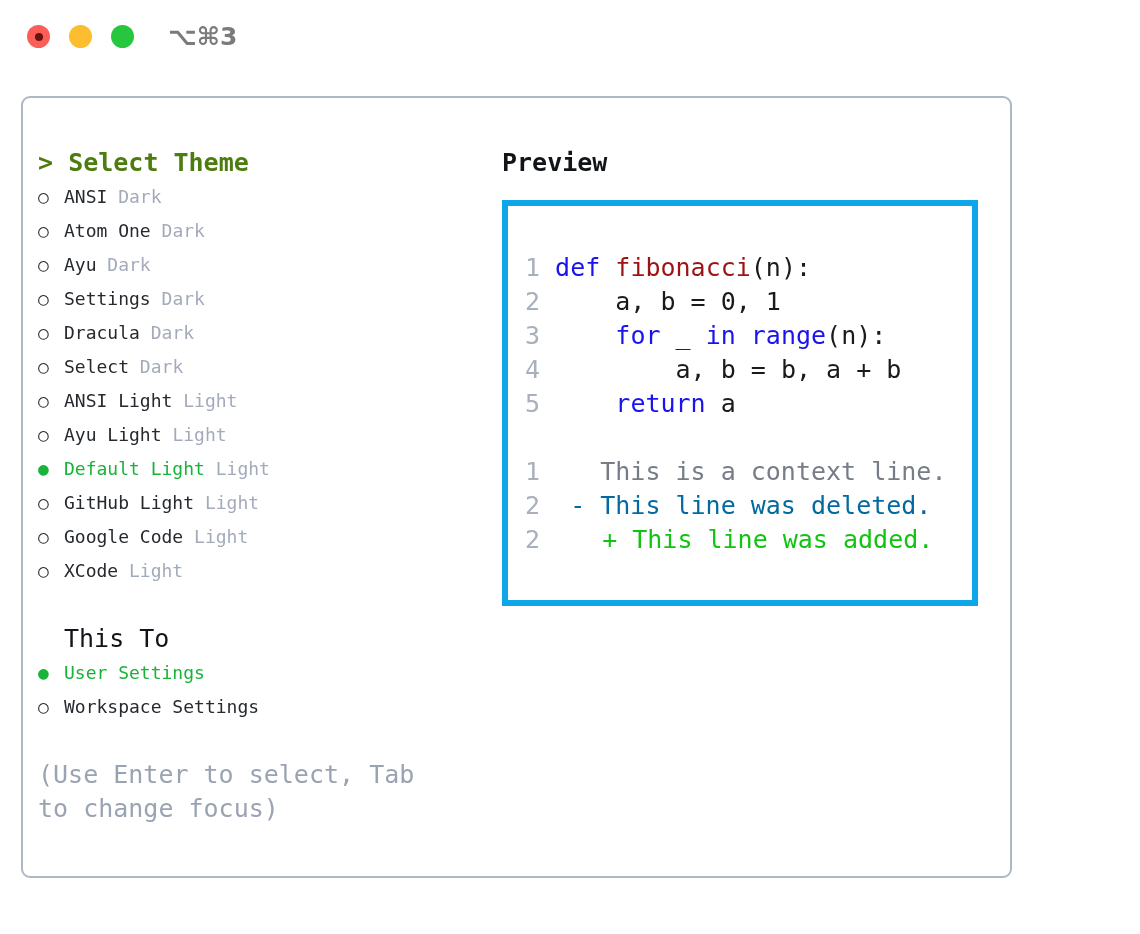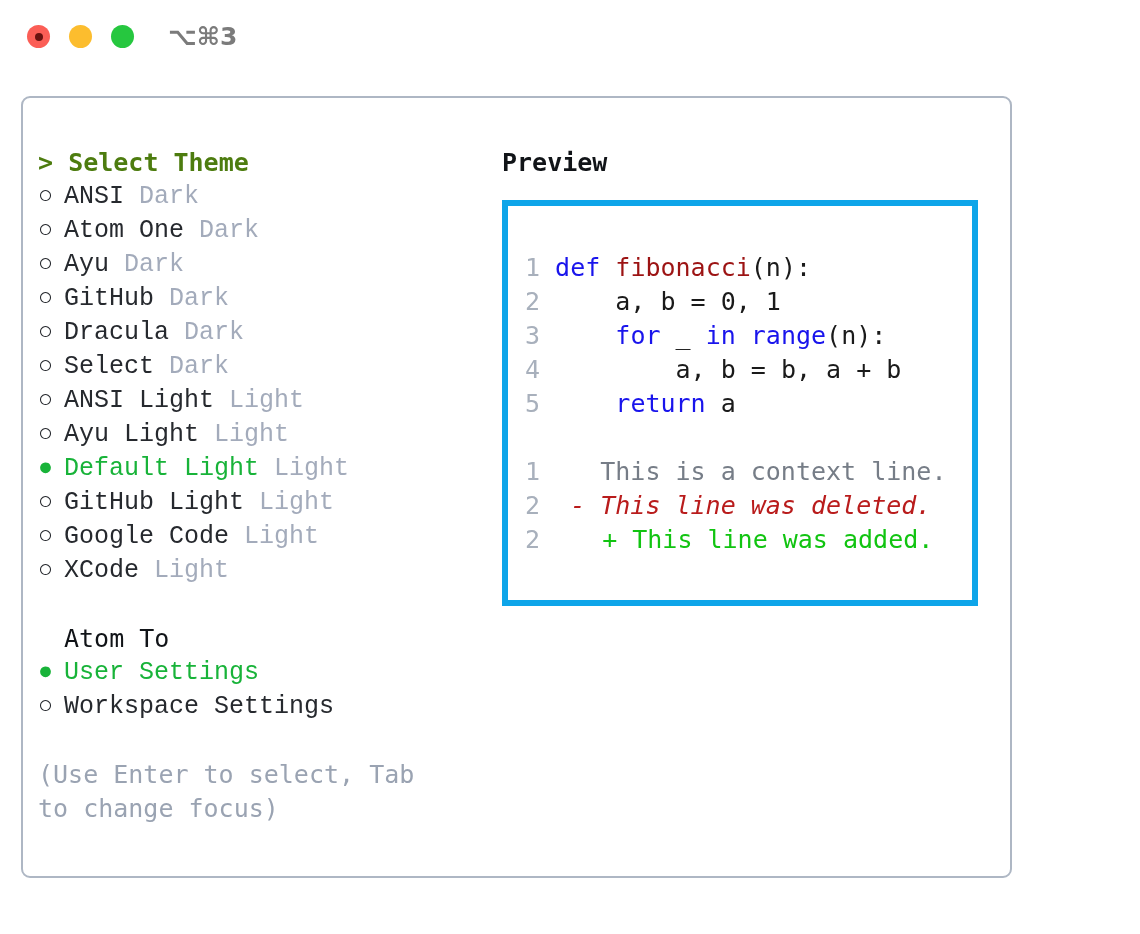--- a/index.html
+++ b/index.html
@@ -99,25 +99,24 @@
   .section-title {
     font-size: 25px;
     font-weight: bold;
     color: #4d7c0f;
     line-height: 34px;
     white-space: pre;
   }
 
   .opt-row {
     display: block;
-    font-size: 25px;
+    font-size: 18px;
     line-height: 34px;
     color: #26292e;
     white-space: pre;
-    font-family: Liberation Mono, monospace;
   }
   .bullet {
     display: inline-block;
     width: 26px;
     color: #26292e;
   }
   .bullet-on { color: #18b339; }
   .opt-name { color: #26292e; }
   .opt-name-sel { color: #18b339; }
   .opt-suffix { color: #a3abbb; }
@@ -172,21 +171,21 @@
     line-height: 34px;
     white-space: pre;
   }
   .ln {
     color: #a8b0bc;
   }
   .kw  { color: #1914ec; }
   .fn  { color: #9c1313; }
   .pl  { color: #1a1a1a; }
   .ctx { color: #767d87; }
-  .del { color: #b91c1c; font-style: italic; }
+  .del { color: #0369a1; }
   .add { color: #11c411; margin-left: 32px; }
   .blank-line { display: block; height: 34px; }
 </style>
 </head>
 <body>
 
 <div class="window">
 
   <div class="titlebar">
     <div class="dots">
@@ -201,34 +200,34 @@
     <div class="columns">
 
       <div class="left-col">
 
         <div class="section-title"><span>&gt;</span> <span>Select Theme</span></div>
 
         <div id="theme-list">
             <div class="opt-row"><span class="bullet">○</span><span class="opt-name">ANSI</span><span class="opt-suffix"> Dark</span></div>
             <div class="opt-row"><span class="bullet">○</span><span class="opt-name">Atom One</span><span class="opt-suffix"> Dark</span></div>
             <div class="opt-row"><span class="bullet">○</span><span class="opt-name">Ayu</span><span class="opt-suffix"> Dark</span></div>
-            <div class="opt-row"><span class="bullet">○</span><span class="opt-name">GitHub</span><span class="opt-suffix"> Dark</span></div>
+            <div class="opt-row"><span class="bullet">○</span><span class="opt-name">Settings</span><span class="opt-suffix"> Dark</span></div>
             <div class="opt-row"><span class="bullet">○</span><span class="opt-name">Dracula</span><span class="opt-suffix"> Dark</span></div>
             <div class="opt-row"><span class="bullet">○</span><span class="opt-name">Select</span><span class="opt-suffix"> Dark</span></div>
             <div class="opt-row"><span class="bullet">○</span><span class="opt-name">ANSI Light</span><span class="opt-suffix"> Light</span></div>
             <div class="opt-row"><span class="bullet">○</span><span class="opt-name">Ayu Light</span><span class="opt-suffix"> Light</span></div>
             <div class="opt-row"><span class="bullet bullet-on">●</span><span class="opt-name-sel">Default Light</span><span class="opt-suffix"> Light</span></div>
             <div class="opt-row"><span class="bullet">○</span><span class="opt-name">GitHub Light</span><span class="opt-suffix"> Light</span></div>
             <div class="opt-row"><span class="bullet">○</span><span class="opt-name">Google Code</span><span class="opt-suffix"> Light</span></div>
             <div class="opt-row"><span class="bullet">○</span><span class="opt-name">XCode</span><span class="opt-suffix"> Light</span></div>
           </div>
 
         <div class="spacer-lg"></div>
 
-        <div class="group-header">Atom To</div>
+        <div class="group-header">This To</div>
 
         <div id="apply-list">
             <div class="opt-row"><span class="bullet bullet-on">●</span><span class="opt-name-sel">User Settings</span></div>
             <div class="opt-row"><span class="bullet">○</span><span class="opt-name">Workspace Settings</span></div>
           </div>
 
         <div class="spacer-md"></div>
 
         <div class="hint">(Use Enter to select, Tab to change focus)</div>
       </div>

